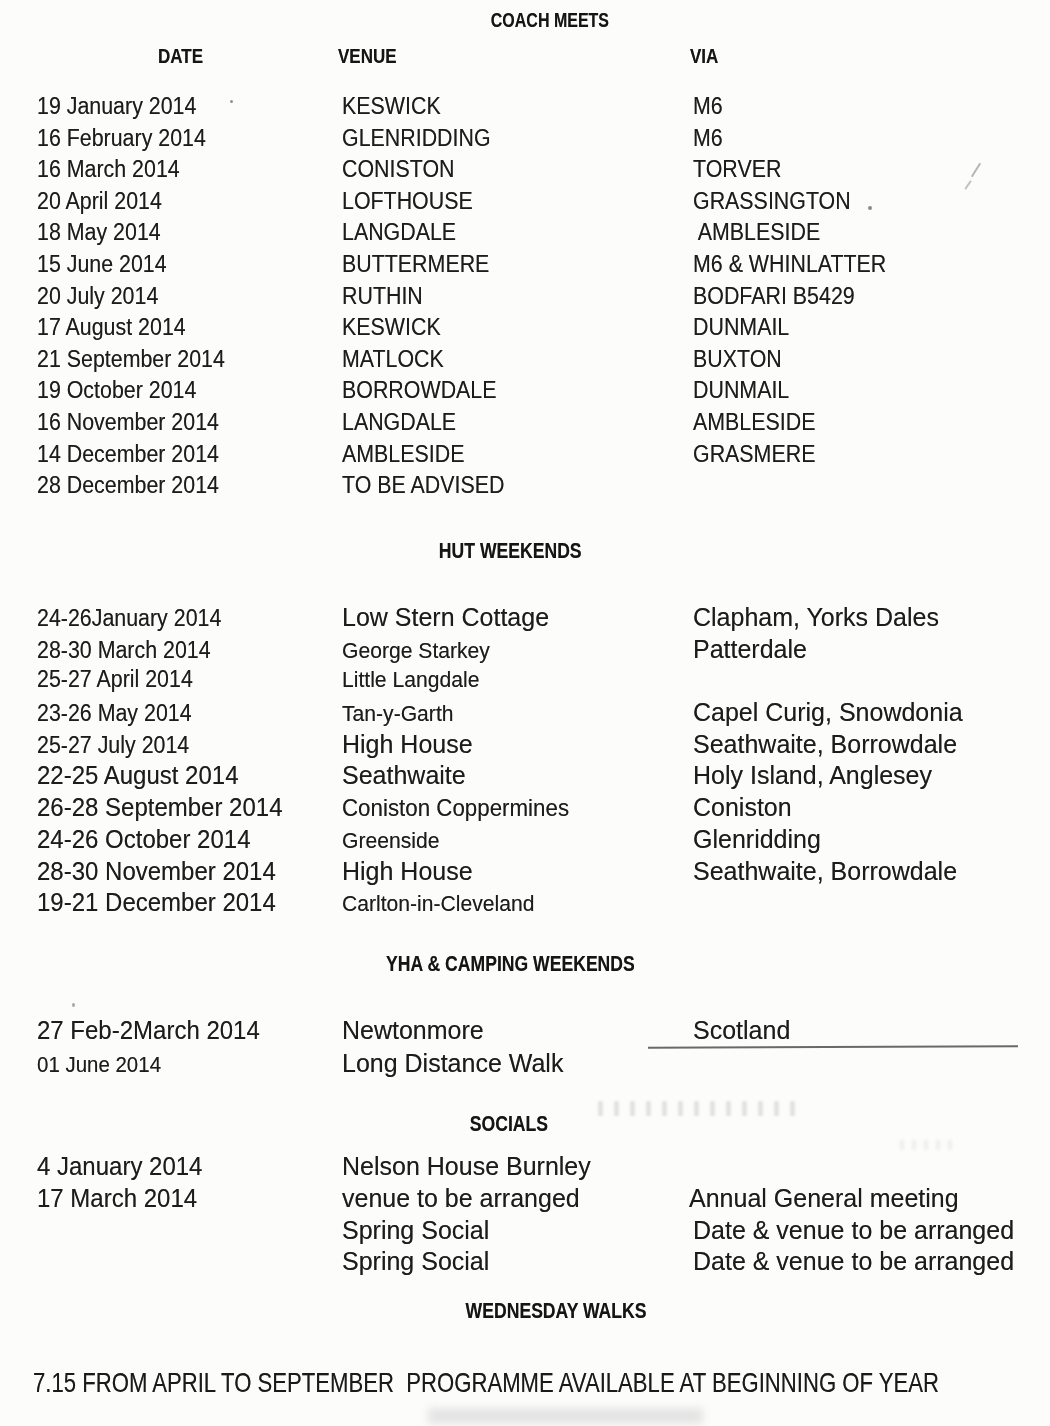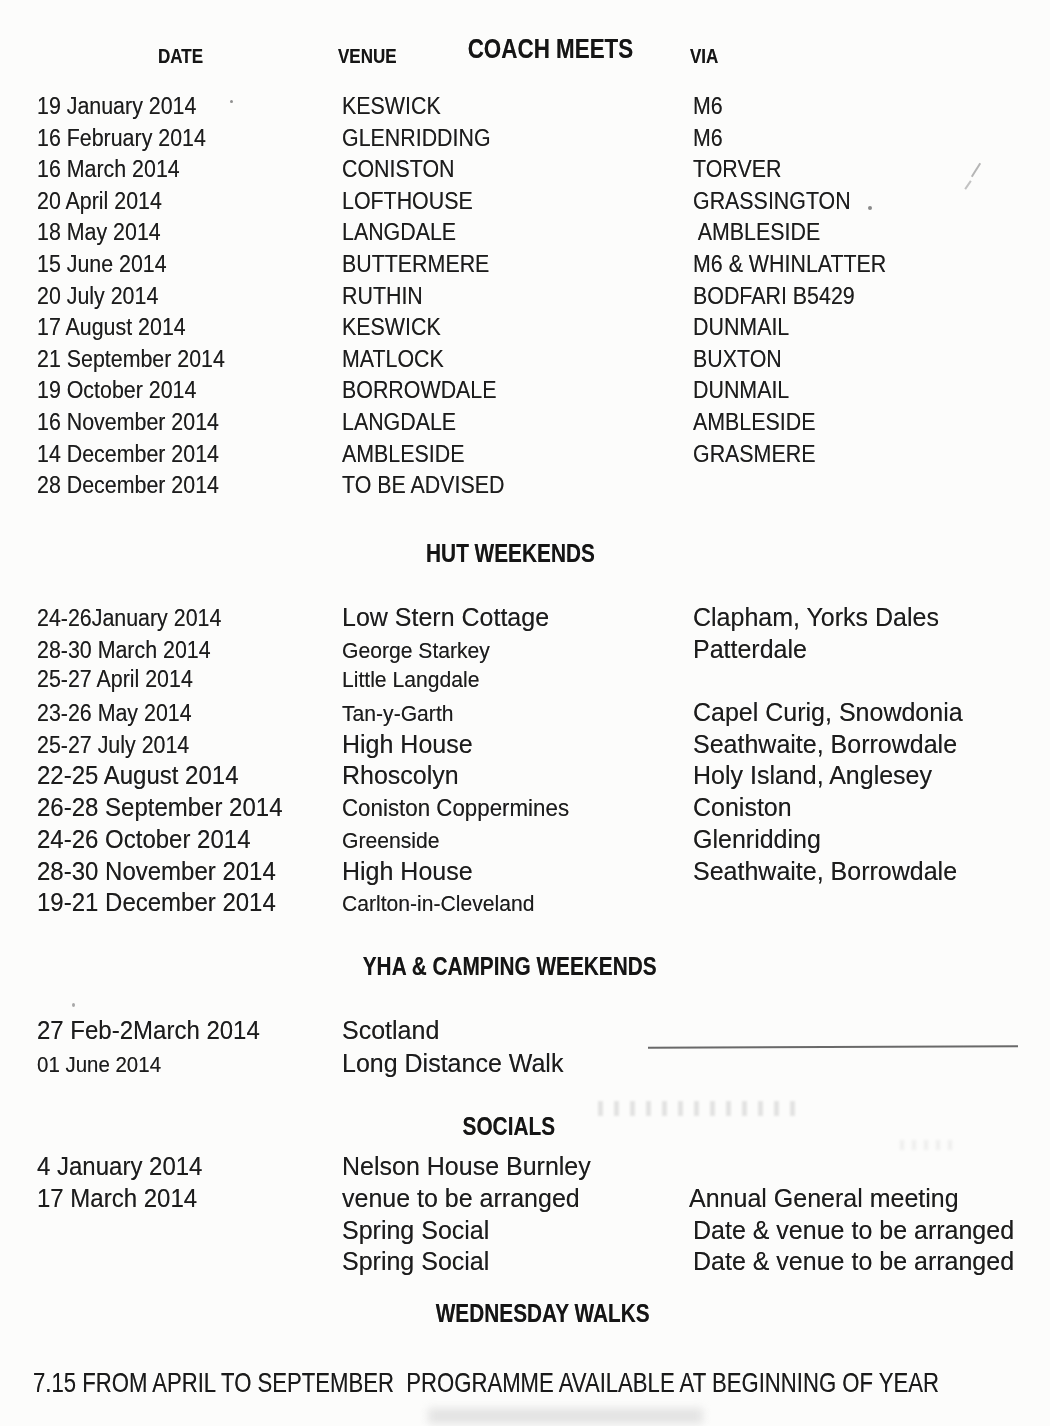--- a/index.html
+++ b/index.html
@@ -4,23 +4,23 @@
 <style>
   html,body{margin:0;padding:0;background:#e8e8e6;}
   .page{
     position:relative;width:1050px;height:1426px;margin:0 auto;
     background:#fcfcfb;overflow:hidden;
     font-family:"Liberation Sans",sans-serif;
     color:#1c1c1c;
   }
   .txt{text-shadow:0 0 .5px rgba(40,40,40,.55);}
   
-  .sec-title{position:absolute;width:900px;text-align:center;font-weight:700;font-size:26px;color:#151515;}
+  .sec-title{position:absolute;width:900px;text-align:center;font-weight:700;font-size:22px;color:#151515;}
   .sec-title .scale{display:inline-block;transform:scaleX(.8);transform-origin:50% 50%;white-space:pre;}
-  .main-title{font-size:28px;margin-top:24px;}
+  .main-title{font-size:20px;}
   
   .colhdr{position:absolute;font-weight:700;font-size:20px;color:#151515;transform:scaleX(.85);transform-origin:0 50%;white-space:pre;}
   
   .rows{position:absolute;left:37px;right:10px;}
   .row{display:flex;align-items:baseline;}
   .cell{white-space:pre;}
   .c-date{width:305px;flex:0 0 305px;}
   .c-venue{width:351px;flex:0 0 351px;}
   .c-via{flex:1 1 auto;}
   .cond{transform:scaleX(.93);transform-origin:0 50%;}
@@ -152,21 +152,21 @@
       <span class="cell c-venue t22 cond2 txt">Tan-y-Garth</span>
       <span class="cell c-via t25 txt">Capel Curig, Snowdonia</span>
     </div>
     <div class="row">
       <span class="cell c-date t23 cond txt">25-27 July 2014</span>
       <span class="cell c-venue t25 txt">High House</span>
       <span class="cell c-via t25 txt">Seathwaite, Borrowdale</span>
     </div>
     <div class="row">
       <span class="cell c-date t25 cond2 txt">22-25 August 2014</span>
-      <span class="cell c-venue t25 txt">Rhoscolyn</span>
+      <span class="cell c-venue t25 txt">Seathwaite</span>
       <span class="cell c-via t25 txt">Holy Island, Anglesey</span>
     </div>
     <div class="row">
       <span class="cell c-date t25 cond2 txt">26-28 September 2014</span>
       <span class="cell c-venue t24 cond txt">Coniston Coppermines</span>
       <span class="cell c-via t25 txt">Coniston</span>
     </div>
     <div class="row">
       <span class="cell c-date t25 cond2 txt">24-26 October 2014</span>
       <span class="cell c-venue t22 cond2 txt">Greenside</span>
@@ -182,20 +182,21 @@
       <span class="cell c-venue t22 cond2 txt">Carlton-in-Cleveland</span>
     </div>
   </div>
 
   <div class="sec-title txt" style="left:60px;top:951px;">
     <span class="scale">YHA &amp; CAMPING WEEKENDS</span>
   </div>
   <div class="rows yha" style="top:1016px;">
     <div class="row">
       <span class="cell c-date t25 cond2 txt">27 Feb-2March 2014</span>
+      <span class="cell c-venue t25 txt">Newtonmore</span>
       <span class="cell c-via t25 txt">Scotland</span>
     </div>
     <div class="row">
       <span class="cell c-date t22 cond txt">01 June 2014</span>
       <span class="cell c-venue t25 txt">Long Distance Walk</span>
       <span class="cell c-via t25 txt"></span>
     </div>
   </div>
   <div class="underline-mark"></div>
 
@@ -217,21 +218,21 @@
       <span class="cell c-venue t25 txt">Spring Social</span>
       <span class="cell c-via t25 txt">Date &amp; venue to be arranged</span>
     </div>
     <div class="row">
       <span class="cell c-date t25 cond2 txt"></span>
       <span class="cell c-venue t25 txt">Spring Social</span>
       <span class="cell c-via t25 txt">Date &amp; venue to be arranged</span>
     </div>
   </div>
 
-  <div class="sec-title txt" style="left:93px;top:1298px;text-align:center;">
+  <div class="sec-title txt" style="left:106px;top:1298px;text-align:center;">
     <span class="scale">WEDNESDAY WALKS</span>
   </div>
   <div class="note txt">7.15 FROM APRIL TO SEPTEMBER  PROGRAMME AVAILABLE AT BEGINNING OF YEAR</div>
 
   <div class="scratch1"></div>
   <div class="scratch2"></div>
   <div class="dot1"></div>
   <div class="dot2"></div>
   <div class="dot3"></div>
   <div class="smudge-socials"></div>

